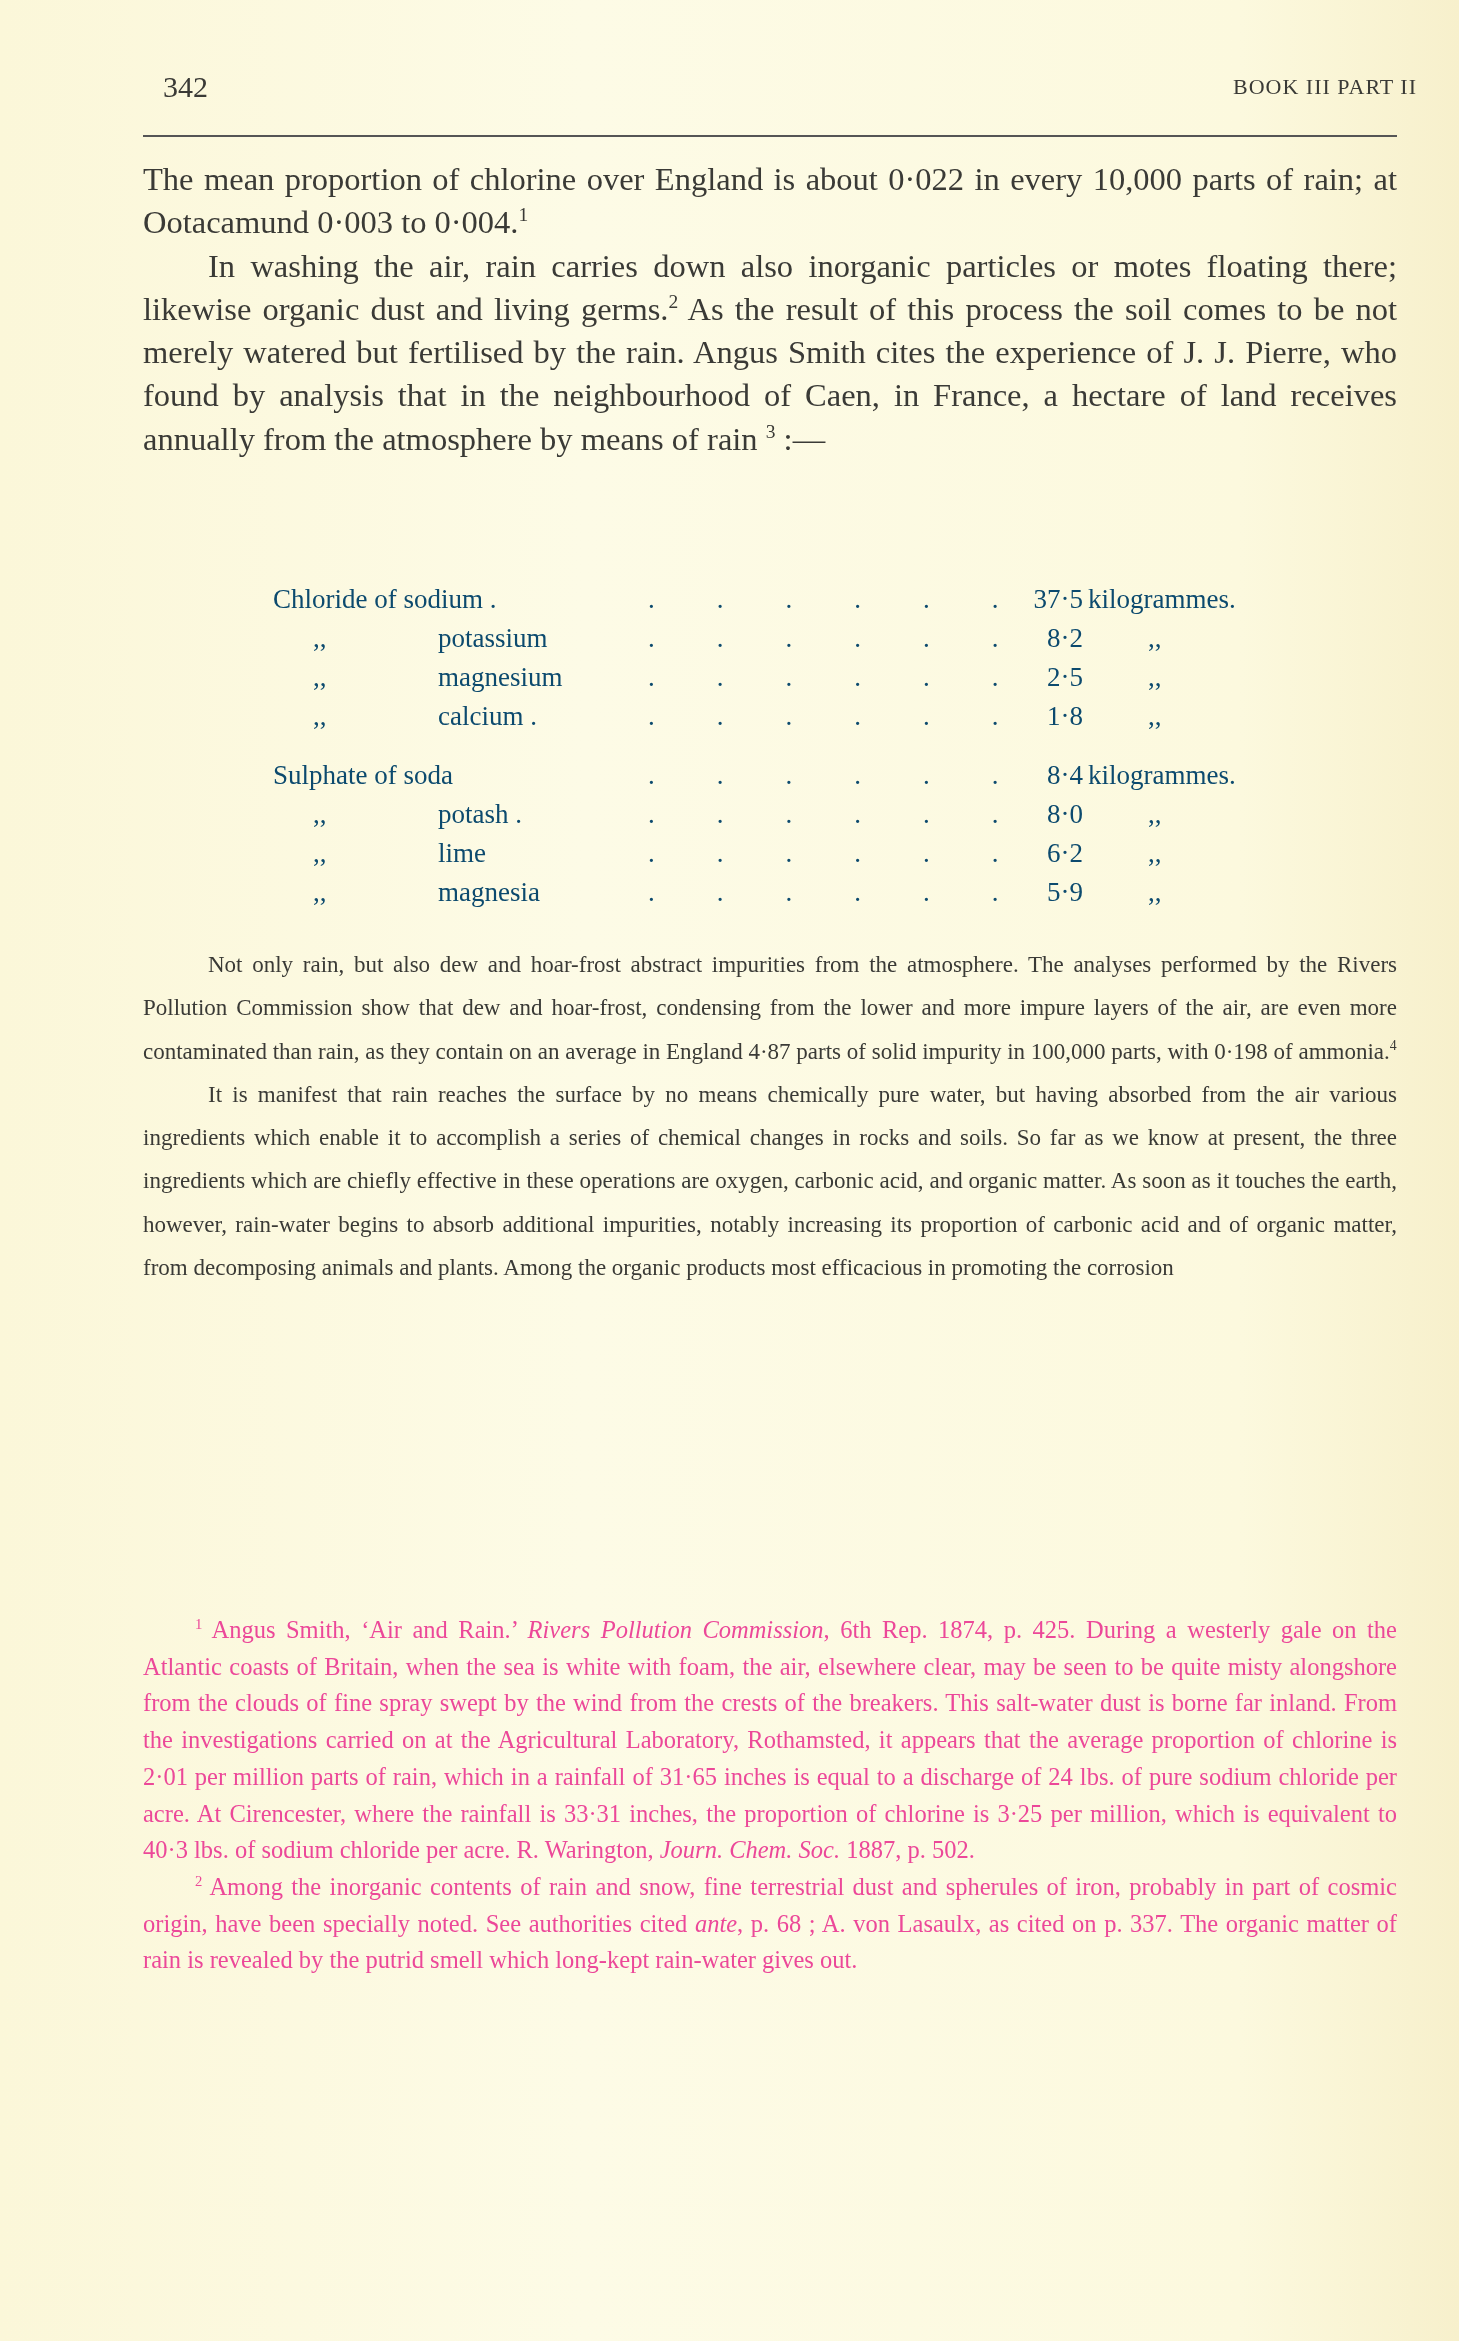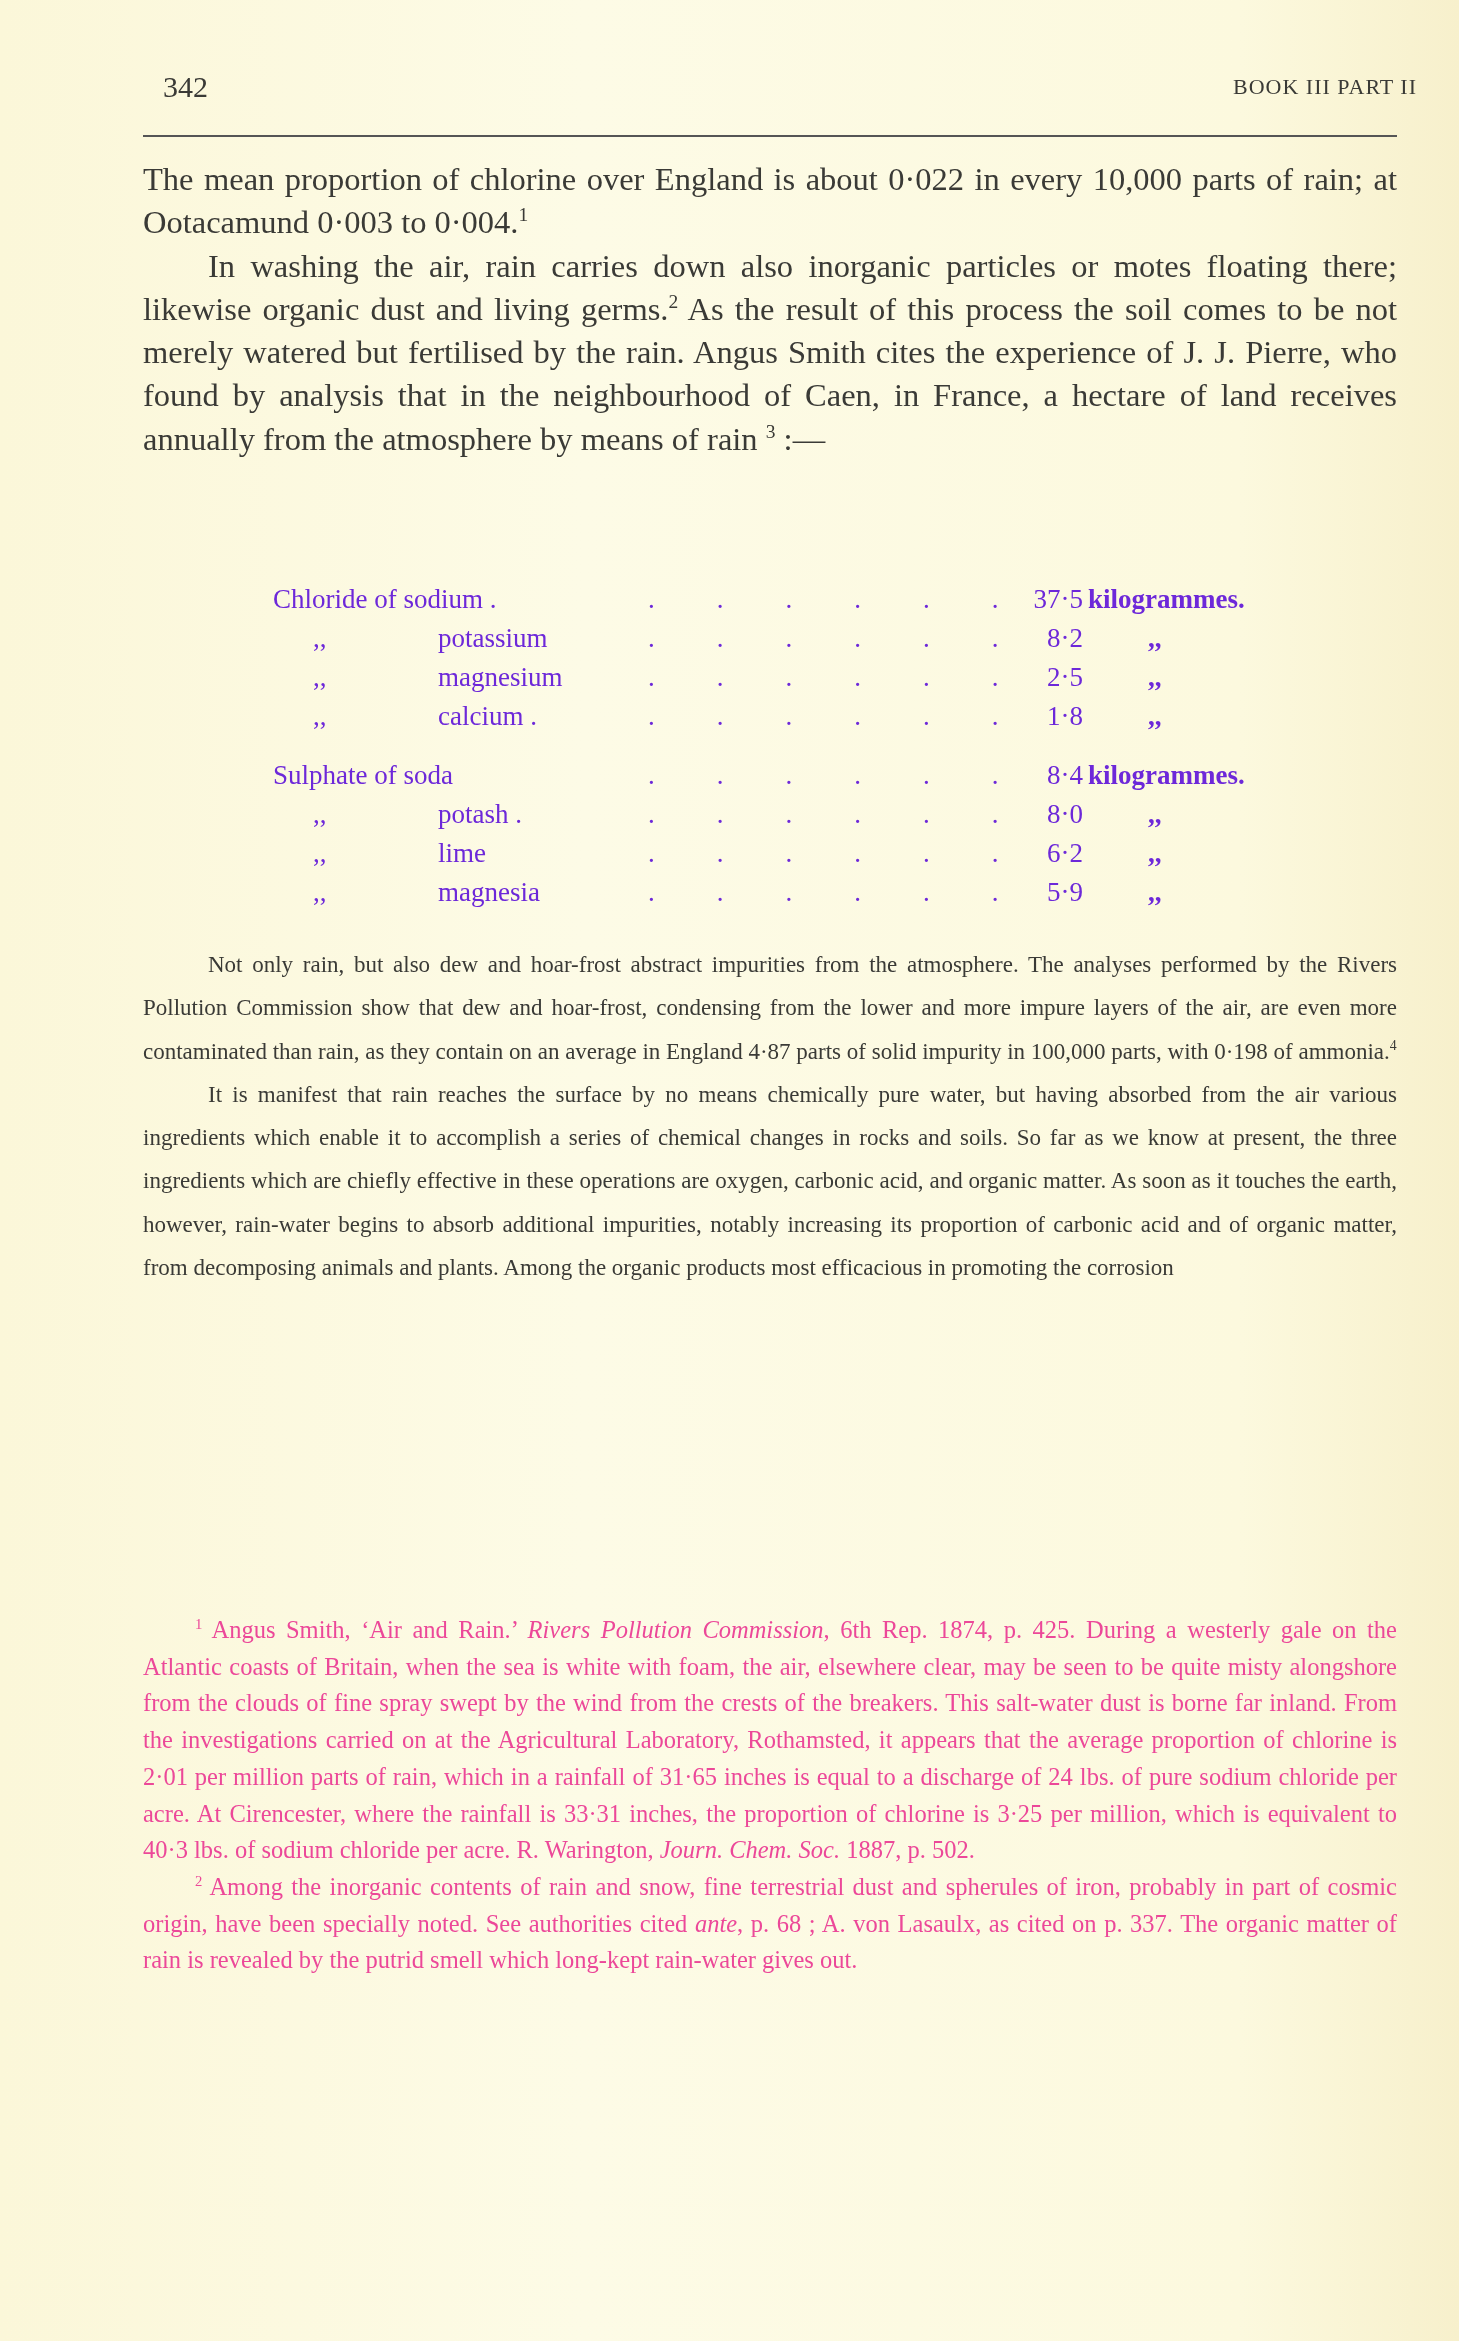--- a/index.html
+++ b/index.html
@@ -13,28 +13,28 @@
   .page { position: absolute; left: 143px; top: 0; width: 1254px; }
   .header { position: absolute; top: 70px; left: 0; width: 1254px; height: 40px; font-size: 30px; margin-left: 20px; }
   .header .pno { position: absolute; left: 0; top: 0; }
   .header .title { position: absolute; left: 0; right: 0; text-align: center; font-style: italic; letter-spacing: 2px; top: 0; }
   .header .book { position: absolute; right: 0; top: 4px; font-size: 22px; letter-spacing: 1px; }
   .rule { position: absolute; top: 135px; left: 0; width: 1254px; height: 2px; background: #555; }
   .body { position: absolute; top: 158px; left: 0; width: 1254px; font-size: 32.5px; line-height: 43.3px; text-align: justify; }
   .body p { margin: 0; }
   .body p.indent { text-indent: 65px; }
   sup { font-size: 0.6em; line-height: 0; vertical-align: super; }
-  .table { position: absolute; top: 584px; left: 130px; width: 1120px; font-size: 27px; color: #6d28d9; }
+  .table { position: absolute; top: 584px; left: 130px; width: 1120px; font-size: 27px; color: #0c4a6e; }
   .trow { position: relative; height: 39px; }
   .trow .name { position: absolute; left: 0; }
   .trow .ditto { position: absolute; left: 40px; }
   .trow .sub { position: absolute; left: 165px; }
   .trow .dots { position: absolute; left: 375px; letter-spacing: 62px; }
   .trow .val { position: absolute; left: 740px; width: 70px; text-align: right; }
-  .trow .unit { position: absolute; left: 815px; font-weight: bold; }
+  .trow .unit { position: absolute; left: 815px; }
   .trow .unit.ditto-u { left: 875px; }
   .tgap { height: 20px; }
   .body2 { position: absolute; top: 943px; left: 0; width: 1254px; font-size: 23px; line-height: 43.3px; text-align: justify; }
   .body2 p { margin: 0; }
   .body2 p.indent { text-indent: 65px; }
   .notes { position: absolute; top: 1612px; left: 0; width: 1254px; font-size: 24.5px; line-height: 36.7px; text-align: justify; color: #ec4899; }
   .notes p { margin: 0; }
   .notes p.fn { text-indent: 52px; }
   .notes i { font-style: italic; }
 </style>

